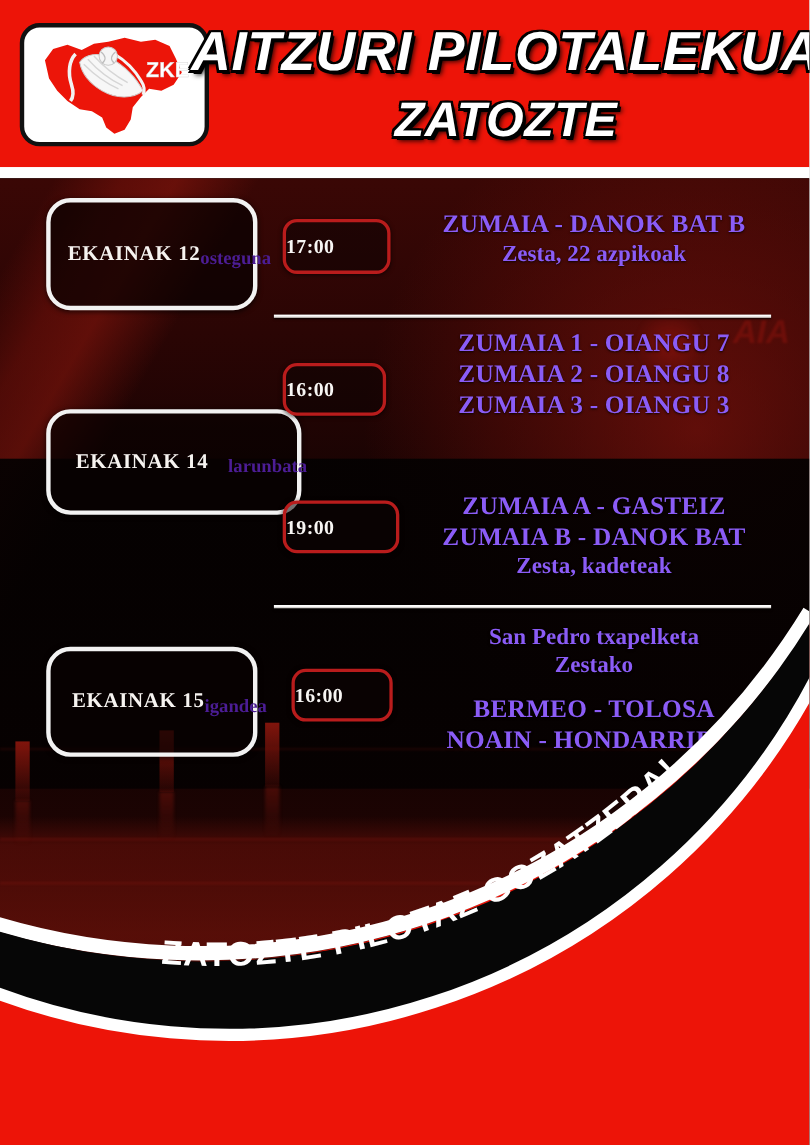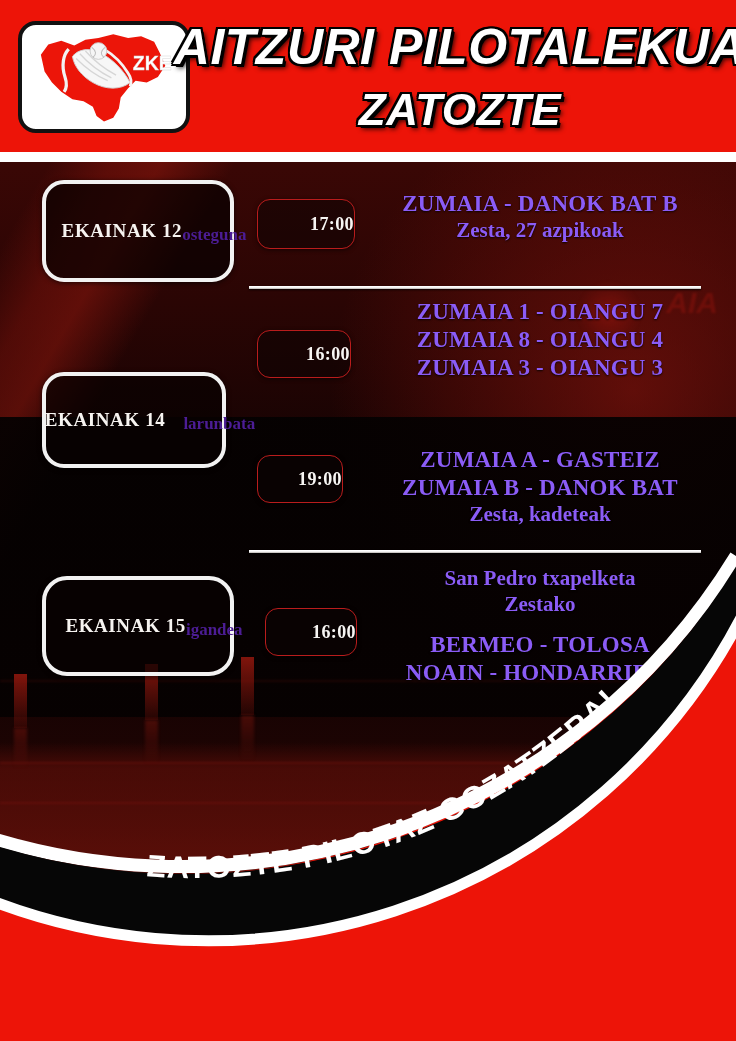--- a/index.html
+++ b/index.html
@@ -198,28 +198,27 @@
     font-size: 17px;
     color: #4c1d95;
     margin-top: 9px;
     line-height: 1.1;
     white-space: nowrap;
   }
 
   .time-box {
     position: absolute;
     box-sizing: border-box;
-    border: 1px solid #b91c1c;
+    border: 3px solid #b91c1c;
     border-radius: 13px;
     background: rgba(12,3,3,0.55);
     display: flex;
     align-items: center;
-    justify-content: flex-end;
+    justify-content: flex-start;
     box-shadow: 0 1px 4px rgba(0,0,0,0.6);
-    padding-left: 31px;
   }
   .time-text {
     font-family: "Liberation Serif", serif;
     font-weight: bold;
     font-size: 18px;
     color: #f7f5f3;
     letter-spacing: 0.4px;
     white-space: nowrap;
   }
 
@@ -327,53 +326,53 @@
       <div class="date-main">EKAINAK 12</div>
       <div class="date-sub">osteguna</div>
     </div>
 
     <div class="time-box" style="left:257px; top:199px; width:98px; height:50px;">
       <span class="time-text">17:00</span>
     </div>
 
     <div class="match-block" style="left:360px; top:190px; width:360px;">
       <div class="match-line ml-big">ZUMAIA - DANOK BAT B</div>
-      <div class="match-line ml-small">Zesta, 27 azpikoak</div>
+      <div class="match-line ml-small">Zesta, 22 azpikoak</div>
     </div>
 
     <div class="divider" style="left:249px; top:286px; width:452px;"></div>
 
-    <div class="date-box" style="left:42px; top:372px; width:184px; height:96px;gap:18px;">
+    <div class="date-box" style="left:42px; top:372px; width:232px; height:96px;gap:18px;">
       <div class="date-main">EKAINAK 14</div>
       <div class="date-sub">larunbata</div>
     </div>
 
     <div class="time-box" style="left:257px; top:330px; width:94px; height:48px;">
       <span class="time-text">16:00</span>
     </div>
 
     <div class="match-block" style="left:360px; top:298px; width:360px;">
       <div class="match-line ml-big">ZUMAIA 1 - OIANGU 7</div>
-      <div class="match-line ml-big">ZUMAIA 8 - OIANGU 4</div>
+      <div class="match-line ml-big">ZUMAIA 2 - OIANGU 8</div>
       <div class="match-line ml-big">ZUMAIA 3 - OIANGU 3</div>
     </div>
 
-    <div class="time-box" style="left:257px; top:455px; width:86px; height:48px;">
+    <div class="time-box" style="left:257px; top:455px; width:106px; height:48px;">
       <span class="time-text">19:00</span>
     </div>
 
     <div class="match-block" style="left:360px; top:446px; width:360px;">
       <div class="match-line ml-big">ZUMAIA A - GASTEIZ</div>
       <div class="match-line ml-big">ZUMAIA B - DANOK BAT</div>
       <div class="match-line ml-cat">Zesta, kadeteak</div>
     </div>
 
     <div class="divider" style="left:249px; top:550px; width:452px;"></div>
 
-    <div class="date-box" style="left:42px; top:576px; width:192px; height:100px;border-radius:25px;">
+    <div class="date-box" style="left:42px; top:588px; width:192px; height:100px;">
       <div class="date-main">EKAINAK 15</div>
       <div class="date-sub">igandea</div>
     </div>
 
     <div class="time-box" style="left:265px; top:608px; width:92px; height:48px;">
       <span class="time-text">16:00</span>
     </div>
 
     <div class="match-block" style="left:360px; top:566px; width:360px;">
       <div class="match-line ml-small">San Pedro txapelketa</div>

